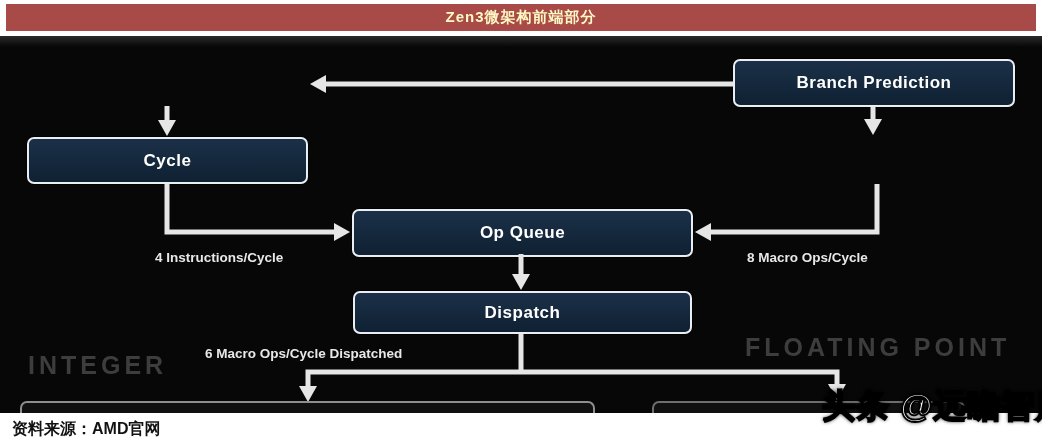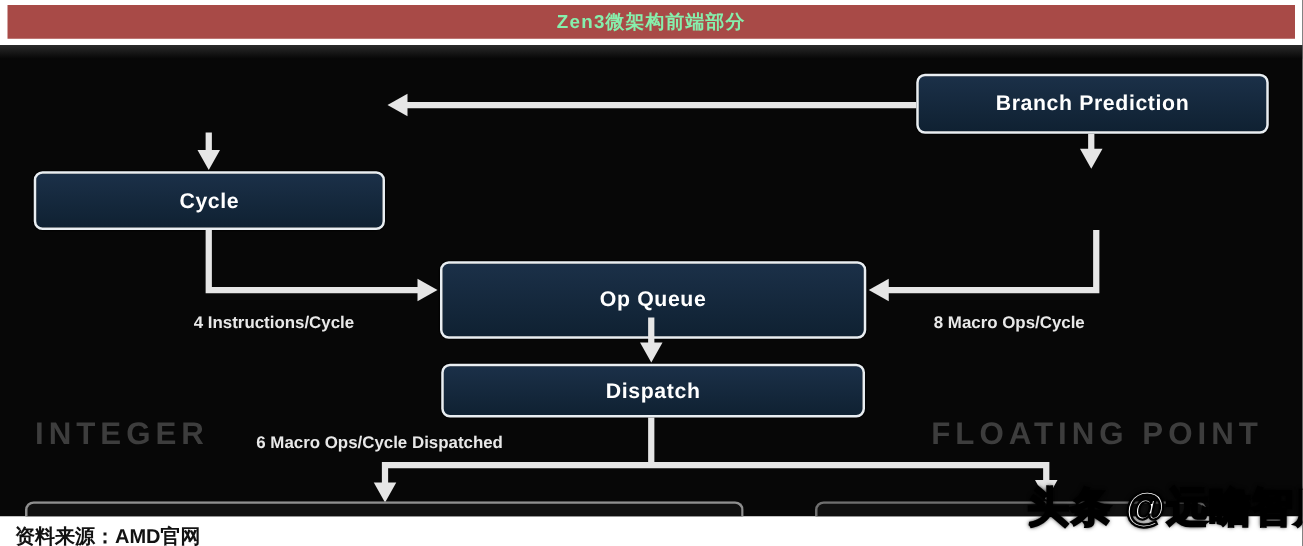--- a/index.html
+++ b/index.html
@@ -6,21 +6,21 @@
   body{
     width:1042px;height:437px;position:relative;overflow:hidden;
     background:#ffffff;font-family:"Liberation Sans",sans-serif;
   }
   
   .title-bar{
     position:absolute;left:6px;right:6px;top:4px;height:27px;
     background:var(--header_bg);display:flex;align-items:center;justify-content:center;
   }
   .title-bar span{
-    color:#86efac;font-size:15px;font-weight:bold;letter-spacing:1px;
+    color:#fef9c3;font-size:15px;font-weight:bold;letter-spacing:1px;
   }
   
   .panel{
     position:absolute;left:0;top:36px;width:1042px;height:377px;
     background:var(--panel_bg);overflow:hidden;
   }
   .panel-top-strip{
     position:absolute;left:0;top:0;width:100%;height:11px;
     background:linear-gradient(#2a2a2a,#070707);
   }
@@ -83,21 +83,21 @@
 
   <div class="node" style="left:733px;top:23px;width:282px;height:48px;">
     <span class="main">Branch Prediction</span>
   </div>
 
   <div class="node" style="left:27px;top:101px;width:281px;height:47px;">
     <span class="main">Cycle</span>
   </div>
 
 
-  <div class="node" style="left:352px;top:173px;width:341px;height:62px;justify-content:center;">
+  <div class="node" style="left:352px;top:173px;width:341px;height:48px;justify-content:center;">
     <span class="main">Op Queue</span>
   </div>
 
   <div class="node" style="left:353px;top:255px;width:339px;height:43px;">
     <span class="main">Dispatch</span>
   </div>
 
   <svg class="edges" width="1042" height="377" viewBox="0 0 1042 377">
 
     <line x1="733" y1="48" x2="324" y2="48"></line>
@@ -121,21 +121,21 @@
     <line x1="521" y1="298" x2="521" y2="338"></line>
     <polyline points="308,352 308,336 837,336 837,350"></polyline>
     <polygon points="308,366 299,350 317,350"></polygon>
     <polygon points="837,364 828,348 846,348"></polygon>
   </svg>
 
   <div class="edge-label" style="left:155px;top:214px;text-align:right;">4 Instructions/Cycle</div>
   <div class="edge-label" style="left:747px;top:214px;">8 Macro Ops/Cycle</div>
   <div class="edge-label" style="left:205px;top:310px;">6 Macro Ops/Cycle Dispatched</div>
 
-  <div class="ghost" style="left:28px;top:297px;">INTEGER</div>
+  <div class="ghost" style="left:28px;top:315px;">INTEGER</div>
   <div class="ghost" style="left:745px;top:297px;">FLOATING POINT</div>
 
   <div class="cut-box" style="left:20px;top:365px;width:575px;"></div>
   <div class="cut-box dim" style="left:652px;top:365px;width:313px;"></div>
 </div>
 
 <div class="watermark">头条 @远瞻智库</div>
 
 <div class="footer-source">资料来源：AMD官网</div>
 

